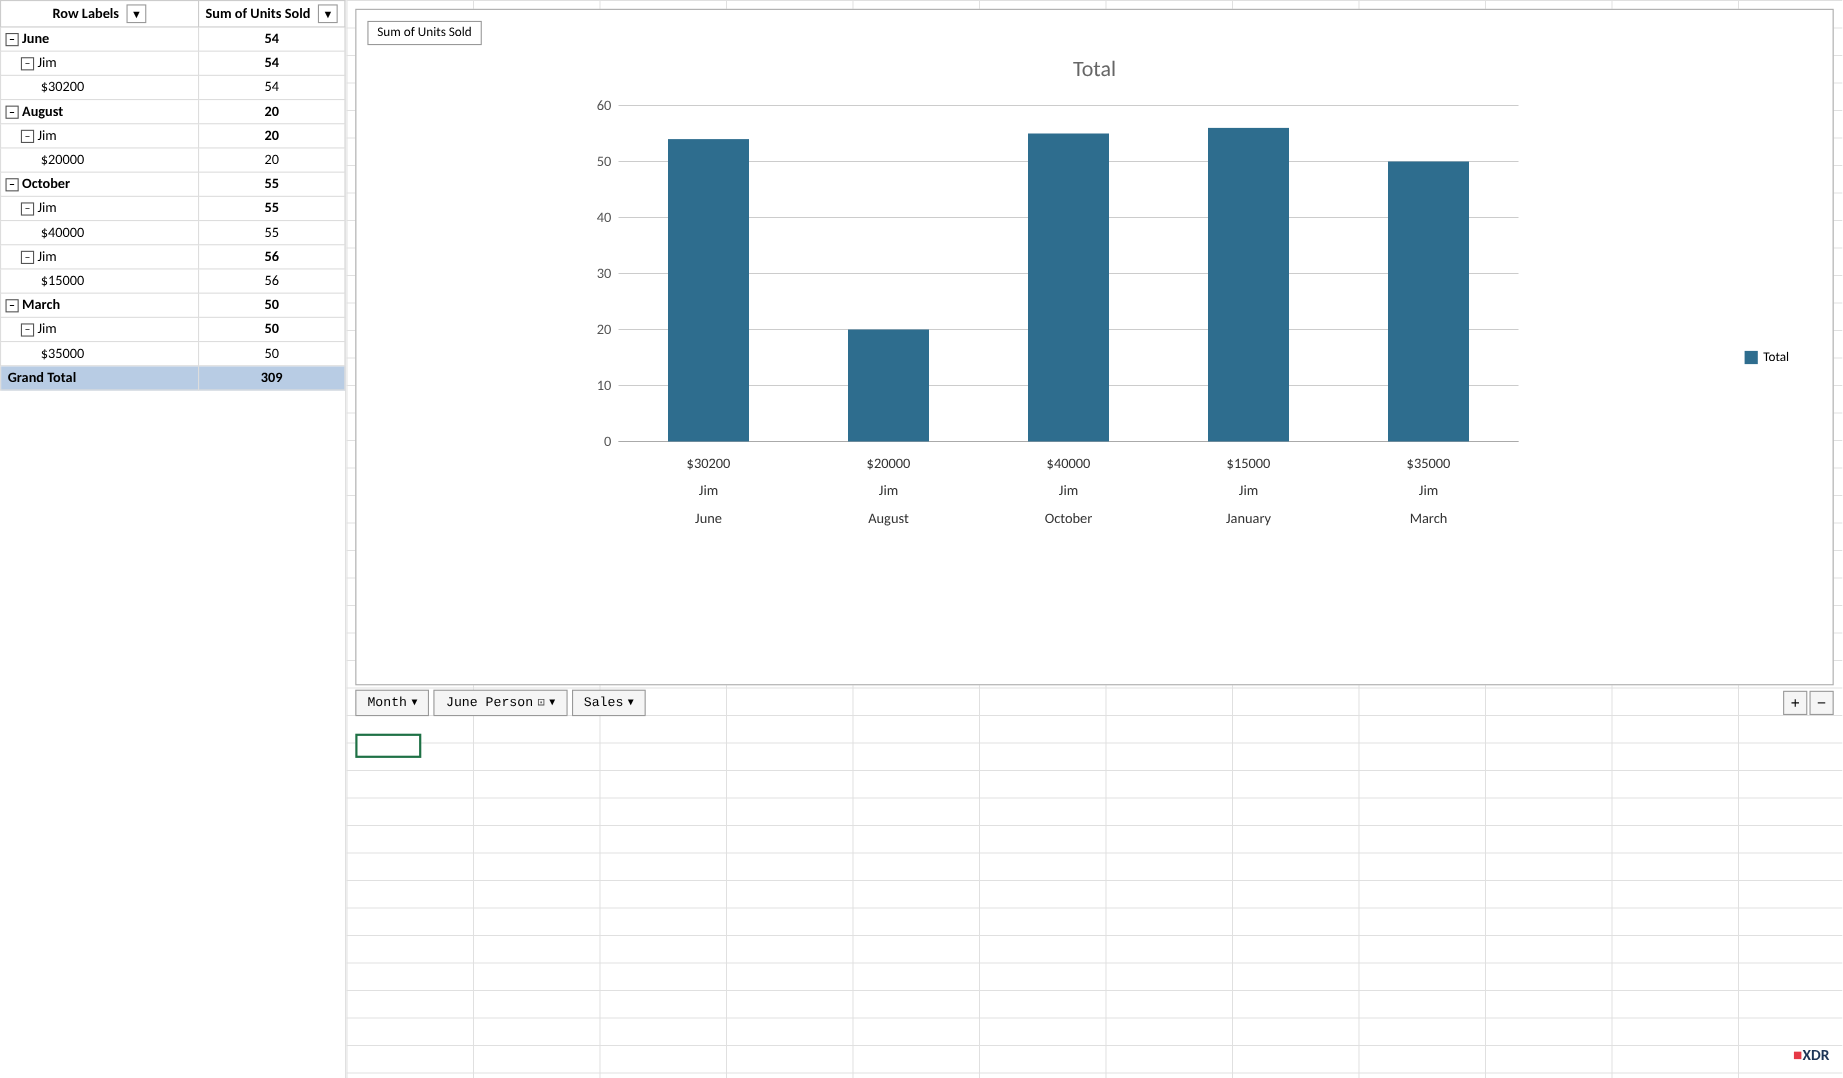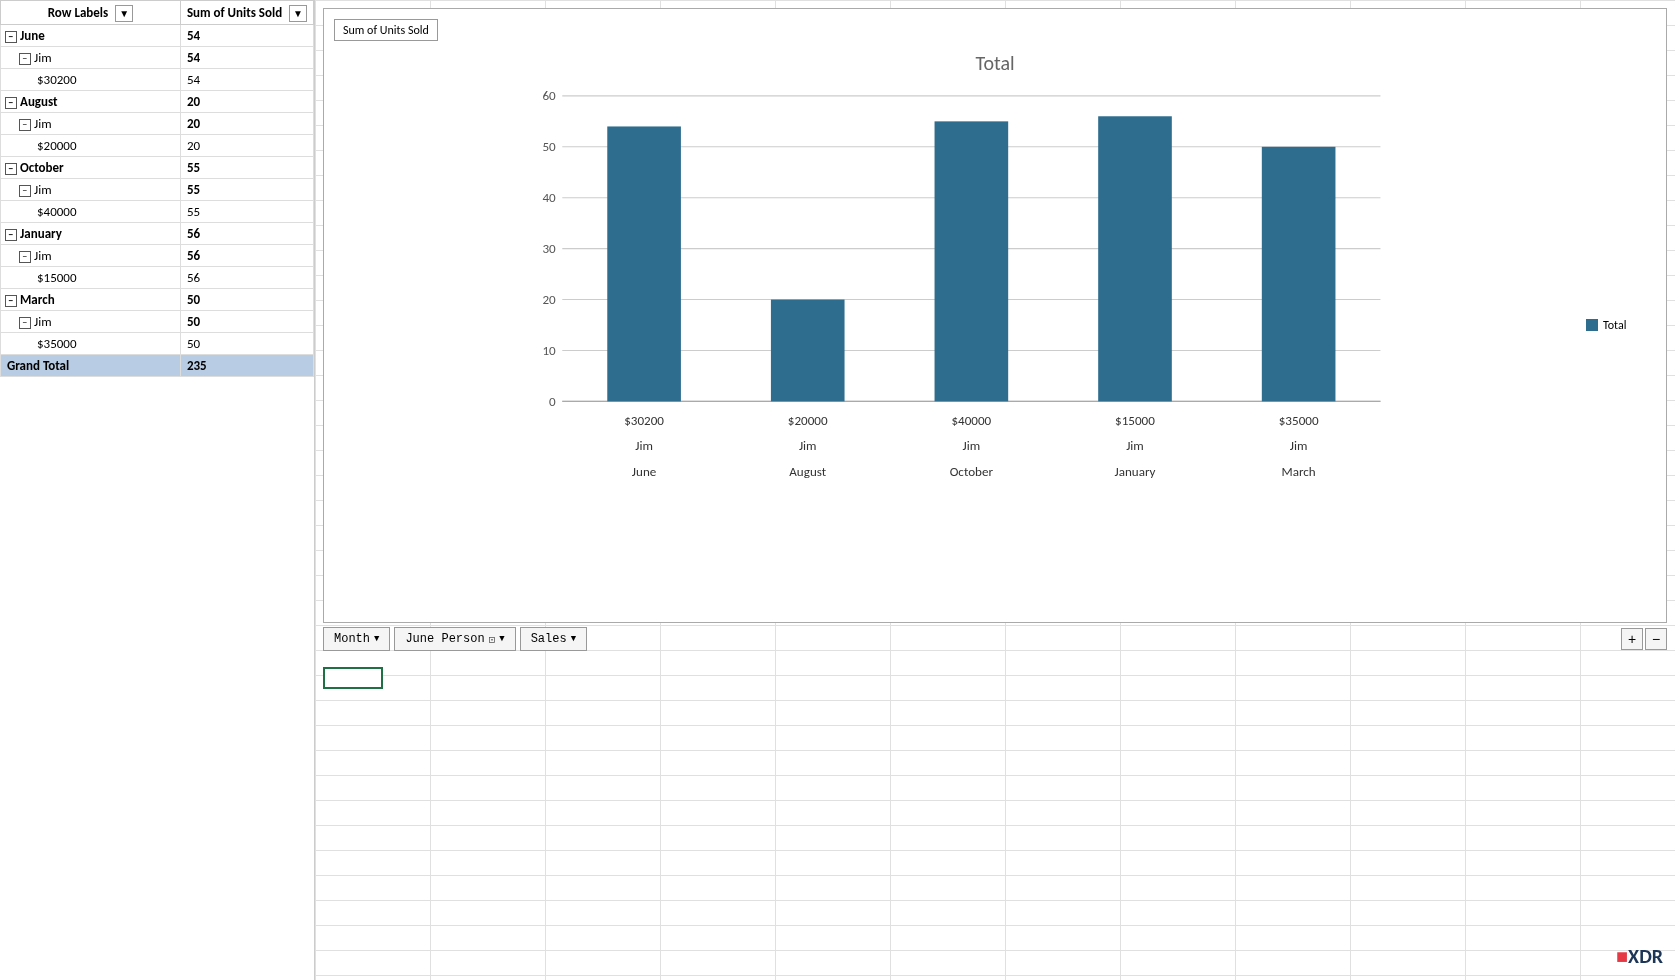--- a/index.html
+++ b/index.html
@@ -45,21 +45,21 @@
       width: 80px;
     }
 
     .pivot-table td {
       border: 1px solid #ddd;
       padding: 3px 6px;
       font-size: 13px;
     }
 
     .pivot-table td:last-child {
-      text-align: left;
+      text-align: center;
       font-weight: bold;
     }
 
     
     .row-month td:first-child {
       font-weight: bold;
       padding-left: 4px;
     }
     .row-month td:last-child {
       font-weight: bold;
@@ -229,21 +229,21 @@
       background: #fff;
       display: inline-block;
     }
 
     
     .watermark {
       position: absolute;
       bottom: 12px;
       right: 12px;
       z-index: 10;
-      font-size: 20px;
+      font-size: 14px;
       font-weight: bold;
     }
 
     .watermark .xdr-red { color: #e63946; }
     .watermark .xdr-blue { color: #1d3557; }
 
     
     .expand-icon {
       display: inline-block;
       width: 12px;
@@ -304,24 +304,20 @@
           <td>55</td>
         </tr>
         <tr class="row-person">
           <td><span class="expand-icon">−</span>Jim</td>
           <td>55</td>
         </tr>
         <tr class="row-value">
           <td>$40000</td>
           <td>55</td>
         </tr>
-        <tr class="row-month">
-          <td><span class="expand-icon">−</span><strong>January</strong></td>
-          <td>56</td>
-        </tr>
         <tr class="row-person">
           <td><span class="expand-icon">−</span>Jim</td>
           <td>56</td>
         </tr>
         <tr class="row-value">
           <td>$15000</td>
           <td>56</td>
         </tr>
         <tr class="row-month">
           <td><span class="expand-icon">−</span><strong>March</strong></td>
@@ -330,21 +326,21 @@
         <tr class="row-person">
           <td><span class="expand-icon">−</span>Jim</td>
           <td>50</td>
         </tr>
         <tr class="row-value">
           <td>$35000</td>
           <td>50</td>
         </tr>
         <tr class="row-grand">
           <td><strong>Grand Total</strong></td>
-          <td>235</td>
+          <td>309</td>
         </tr>
       </tbody>
   </table>
 </div>
 
 <div class="chart-panel">
   <div class="grid-bg"></div>
 
   <div class="chart-container">
 

